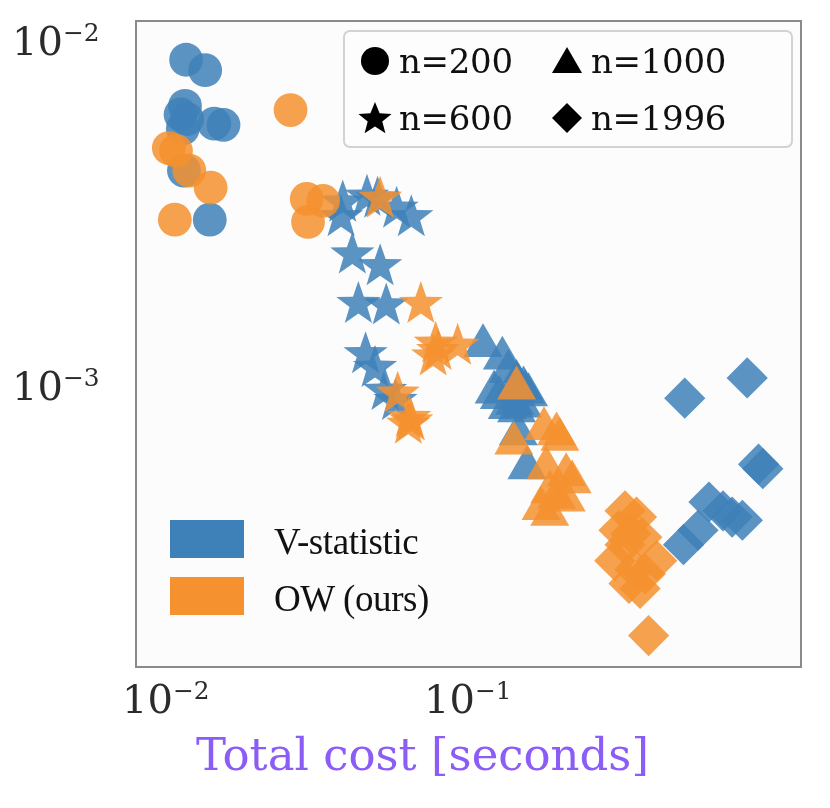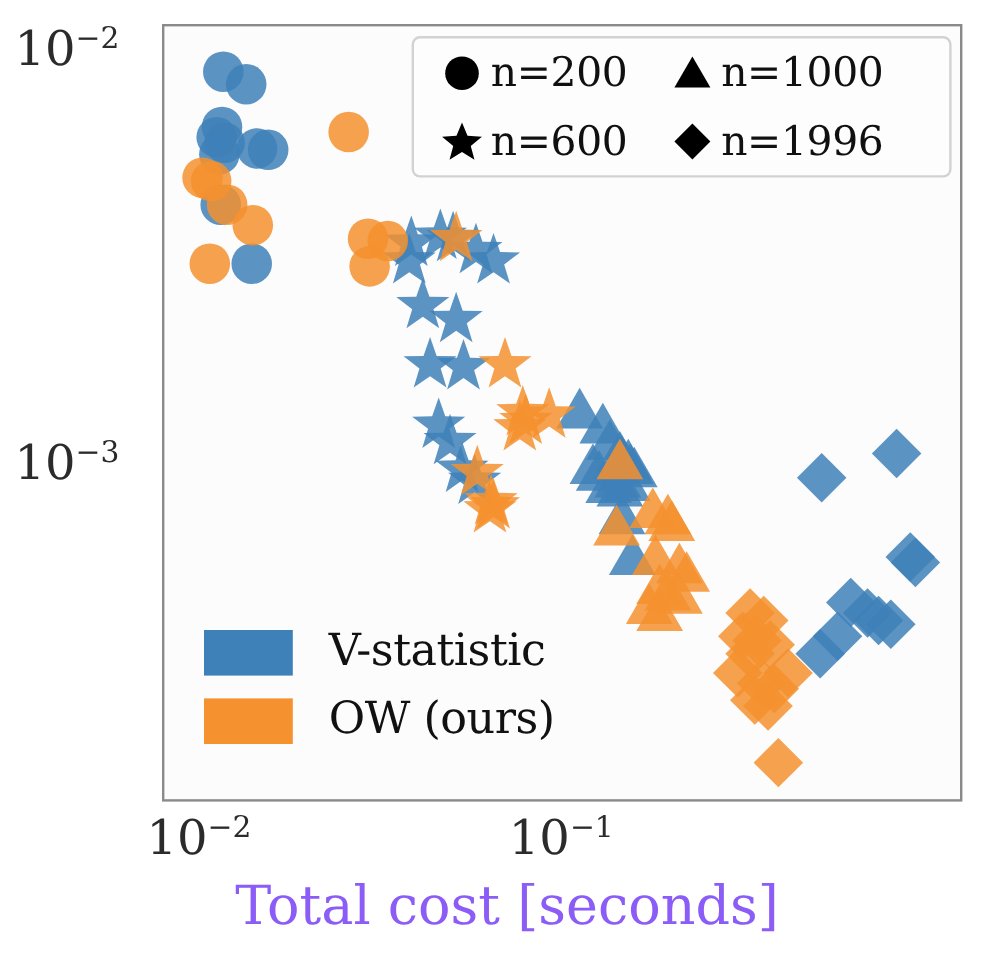--- a/index.html
+++ b/index.html
@@ -55,43 +55,44 @@
     box-sizing: border-box;
     background: #fdfdfd;
     border: 2px solid #d2d2d2;
     border-radius: 7px;
   }
   .legend-grid {
     display: grid;
     grid-template-columns: 44px 148px 44px auto;
     align-items: center;
     height: 100%;
-    padding: 0 12px 0 18px;
+    padding: 0 12px 0 8px;
     box-sizing: border-box;
     row-gap: 0px;
   }
   .legend-sym {
     display: flex;
     align-items: center;
     justify-content: center;
   }
   .legend-text {
     font-size: 34px;
     color: #101010;
     letter-spacing: -0.3px;
     padding-left: 2px;
     white-space: nowrap;
   }
   .series-legend {
     position: absolute;
   }
   .series-row {
     display: flex;
-    align-items: flex-end;
+    align-items: flex-start;
     margin-bottom: 14px;
+    font-family: Liberation Serif, serif;
   }
   .series-swatch {
     width: 74px;
     height: 38px;
     flex: none;
   }
   .series-label {
     font-size: 37px;
     color: #111111;
     margin-left: 30px;

